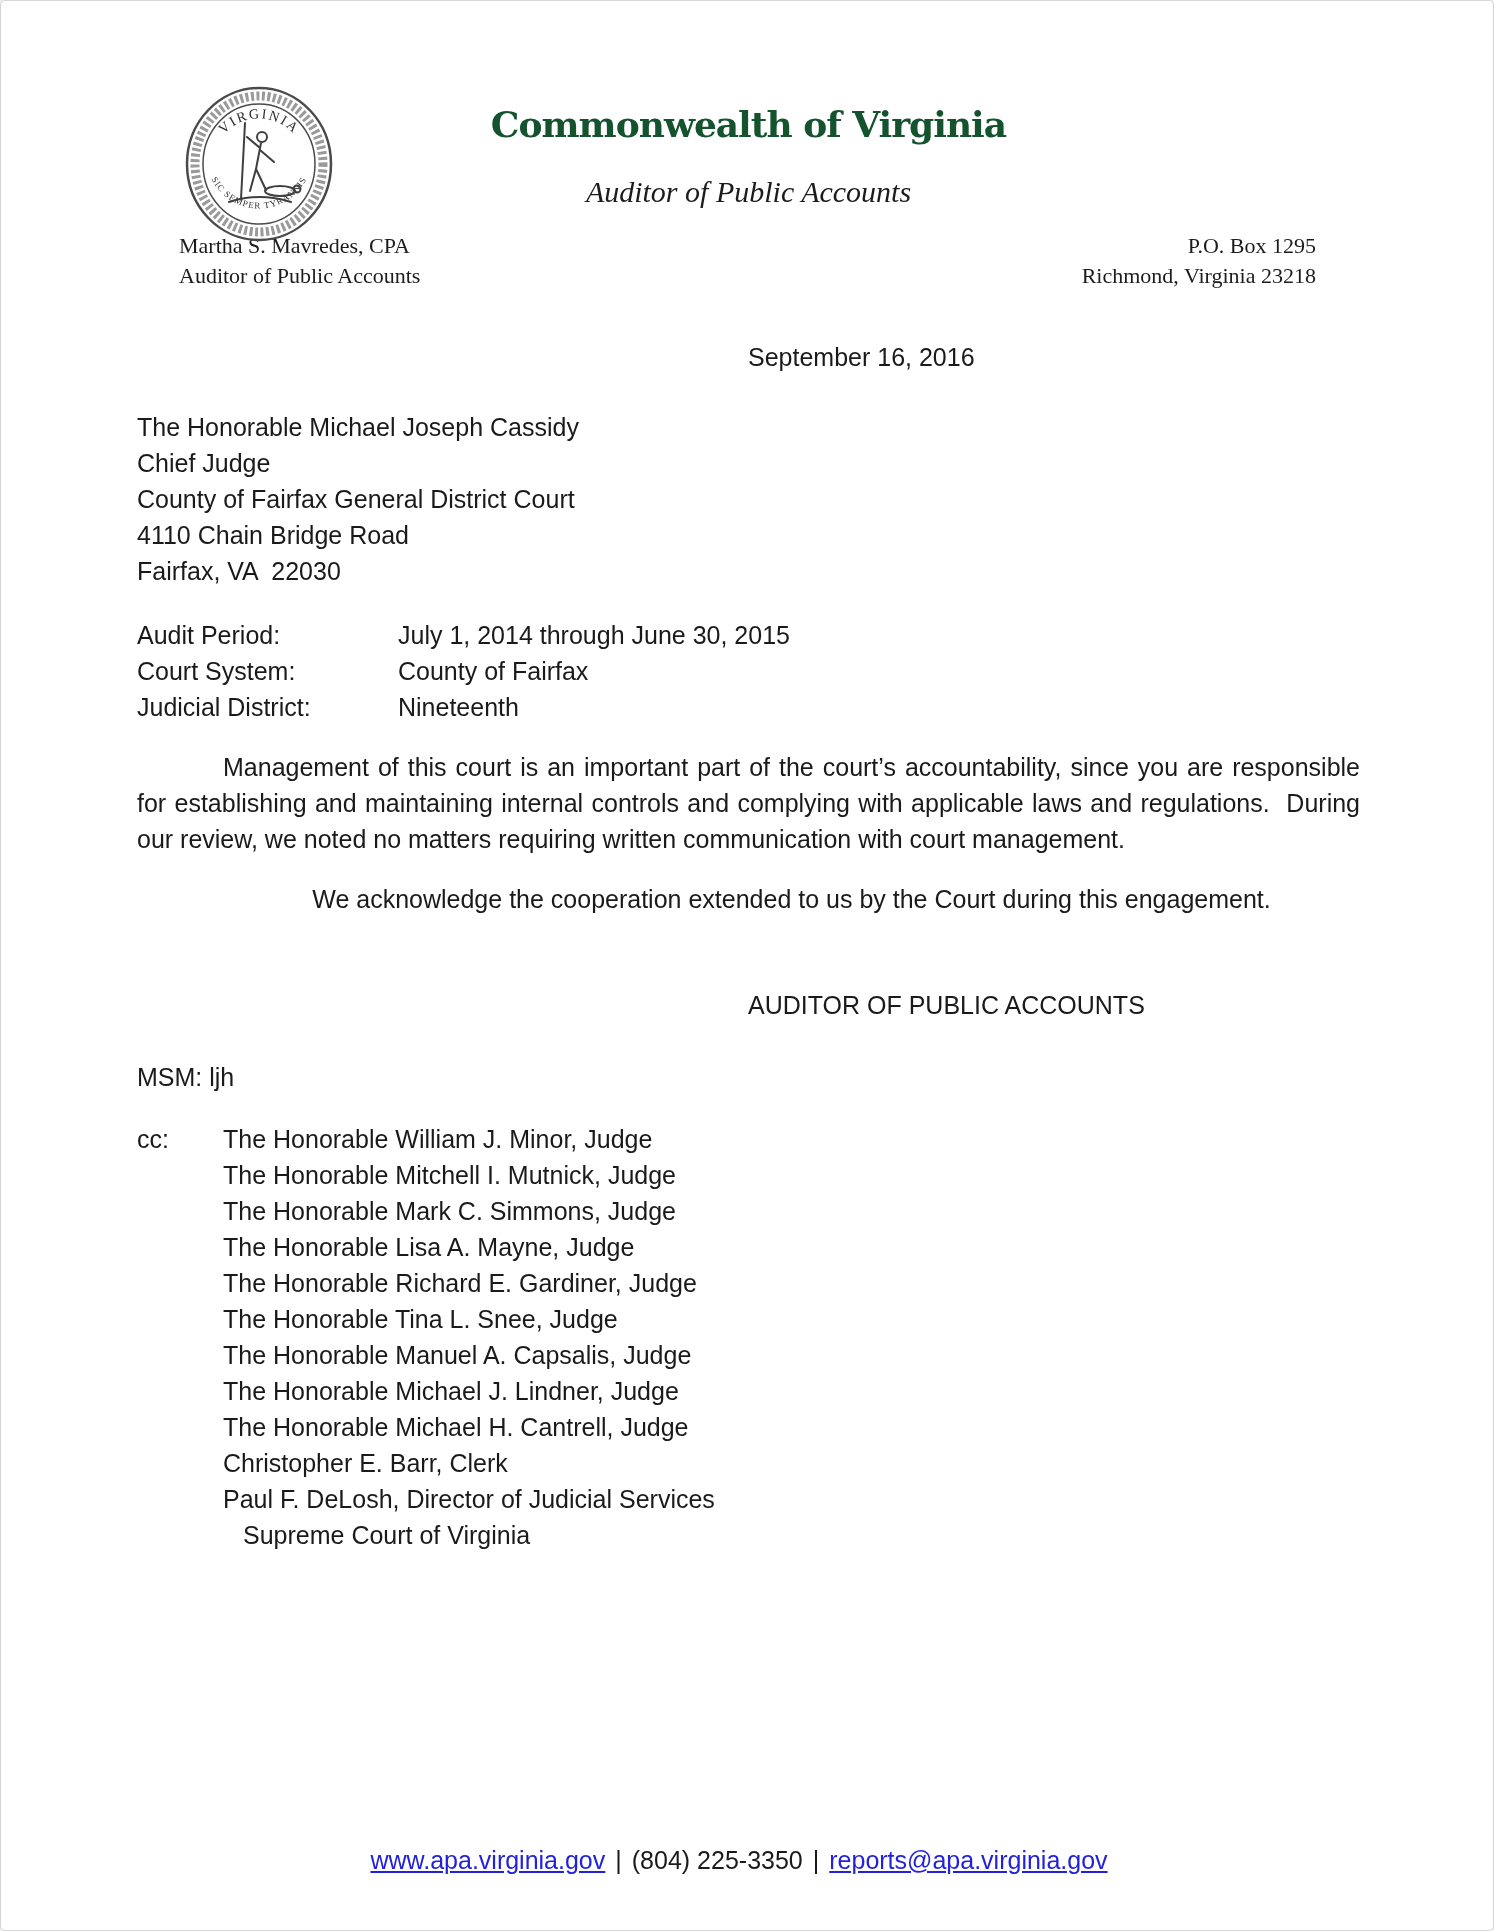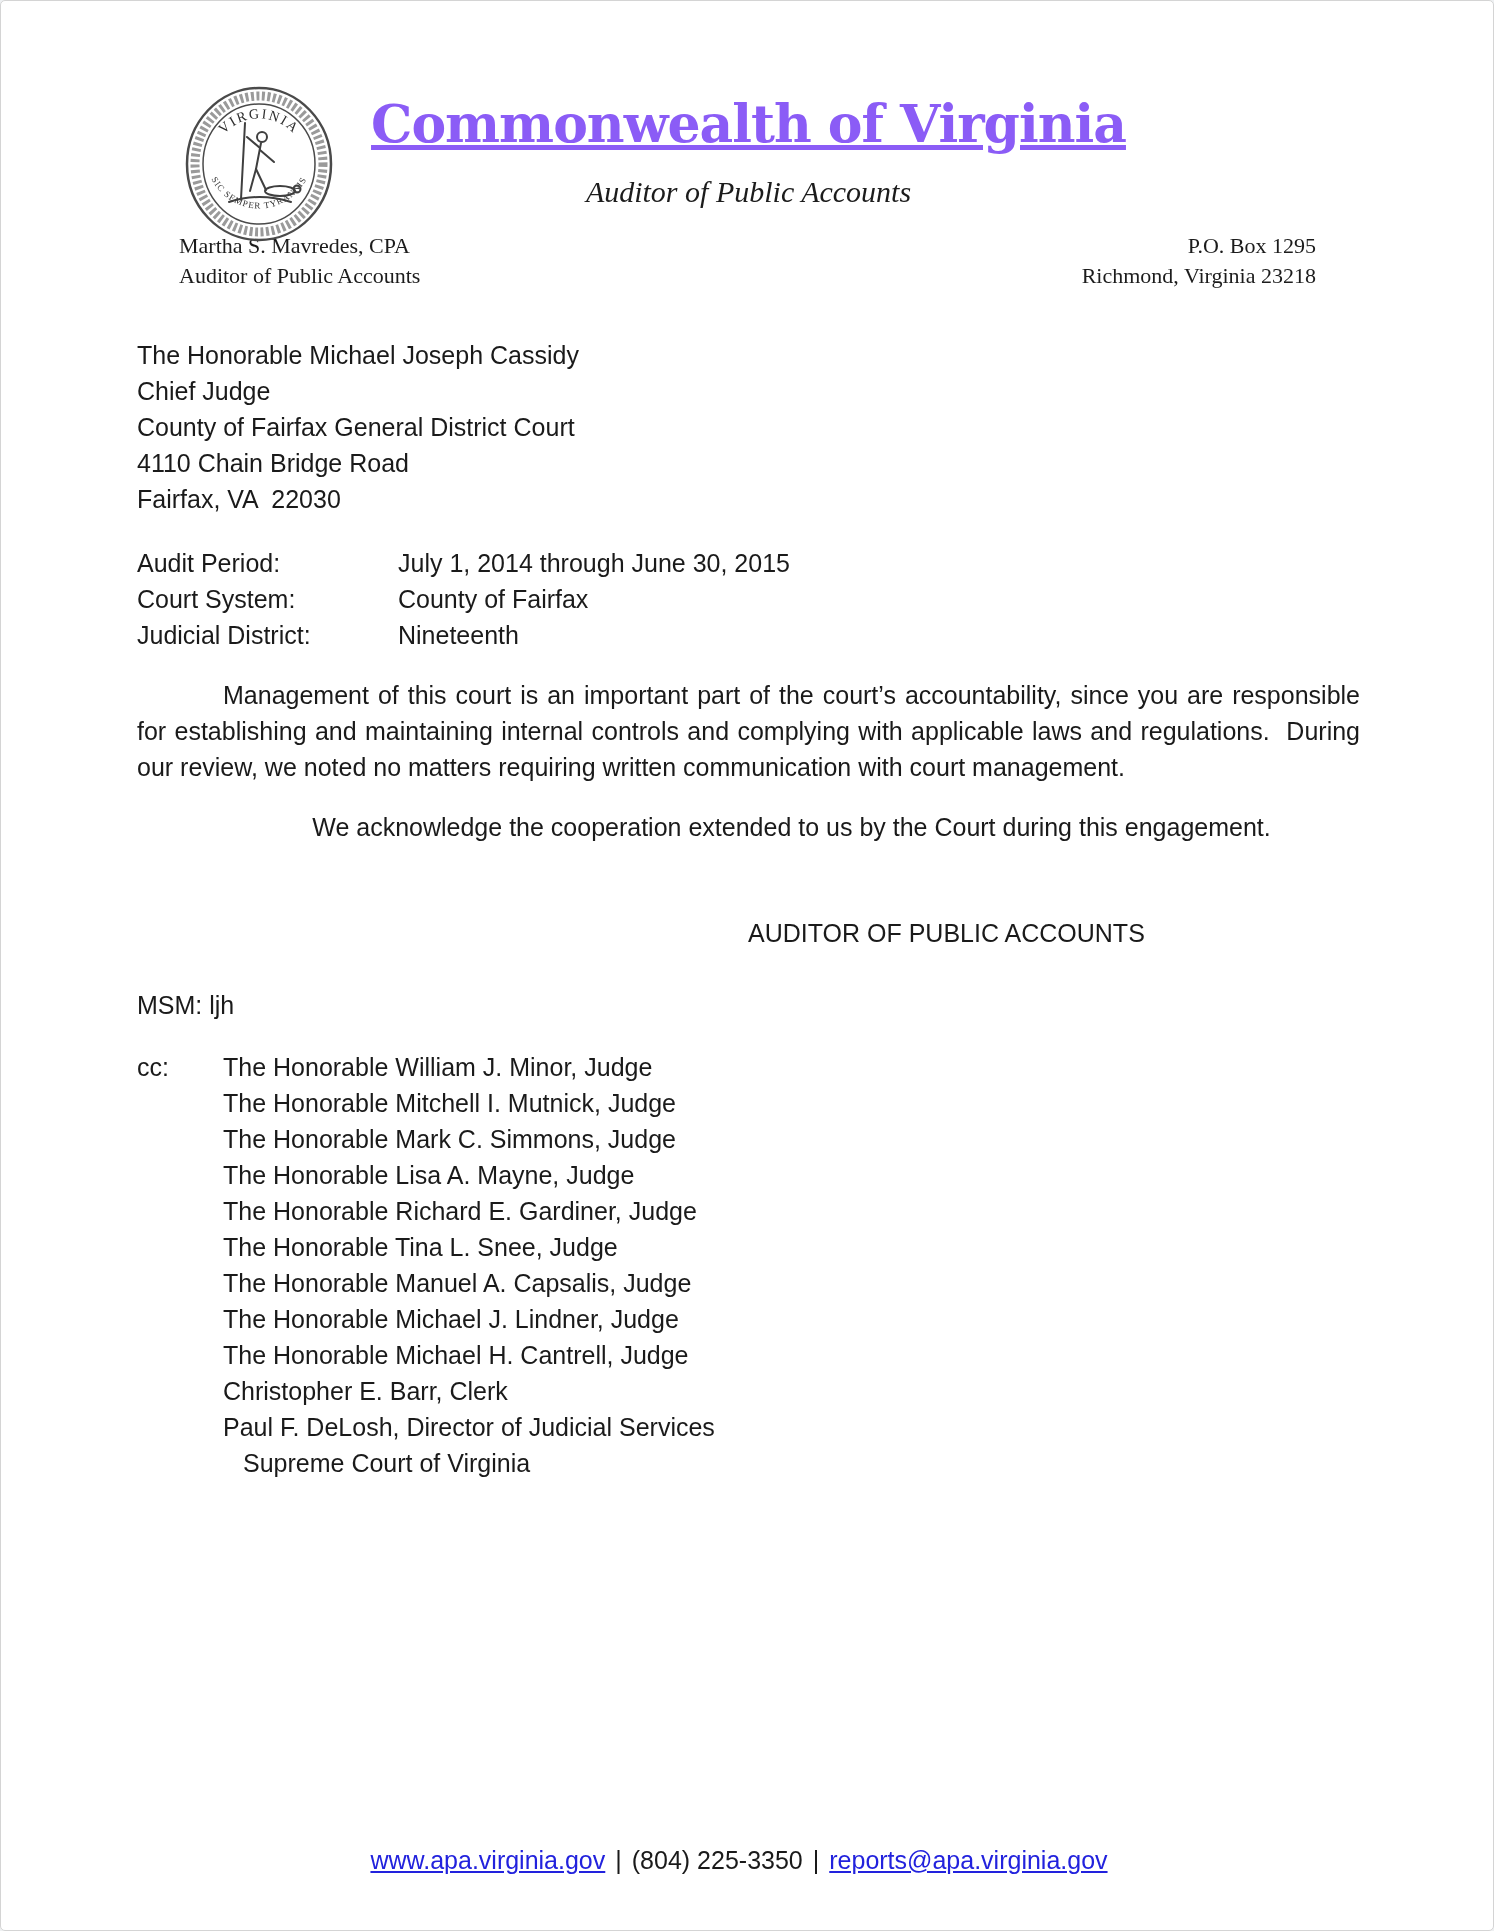--- a/index.html
+++ b/index.html
@@ -27,25 +27,24 @@
     left: 47px;
     top: 0;
     width: 150px;
     height: 158px;
   }
   .org-title {
     padding-top: 10px;
     text-align: center;
     font-family: "DejaVu Serif", serif;
     font-weight: bold;
-    font-size: 52px;
+    font-size: 36px;
     line-height: 58px;
     letter-spacing: -1px;
-    color: #8b5cf6;
-    text-decoration: underline;
+    color: #14532d;
   }
   .org-subtitle {
     margin-top: 22px;
     text-align: center;
     font-family: "Liberation Serif", serif;
     font-style: italic;
     font-size: 30px;
     line-height: 34px;
     color: #1c1c1c;
   }
@@ -149,20 +148,21 @@
         <div>Martha S. Mavredes, CPA</div>
         <div>Auditor of Public Accounts</div>
       </div>
       <div class="address">
         <div>P.O. Box 1295</div>
         <div>Richmond, Virginia 23218</div>
       </div>
     </div>
   </header>
 
+  <div class="date-line">September 16, 2016</div>
 
   <div class="recipient">
     <div>The Honorable Michael Joseph Cassidy</div>
     <div>Chief Judge</div>
     <div>County of Fairfax General District Court</div>
     <div>4110 Chain Bridge Road</div>
     <div>Fairfax, VA  22030</div>
   </div>
 
   <div class="audit-info">

